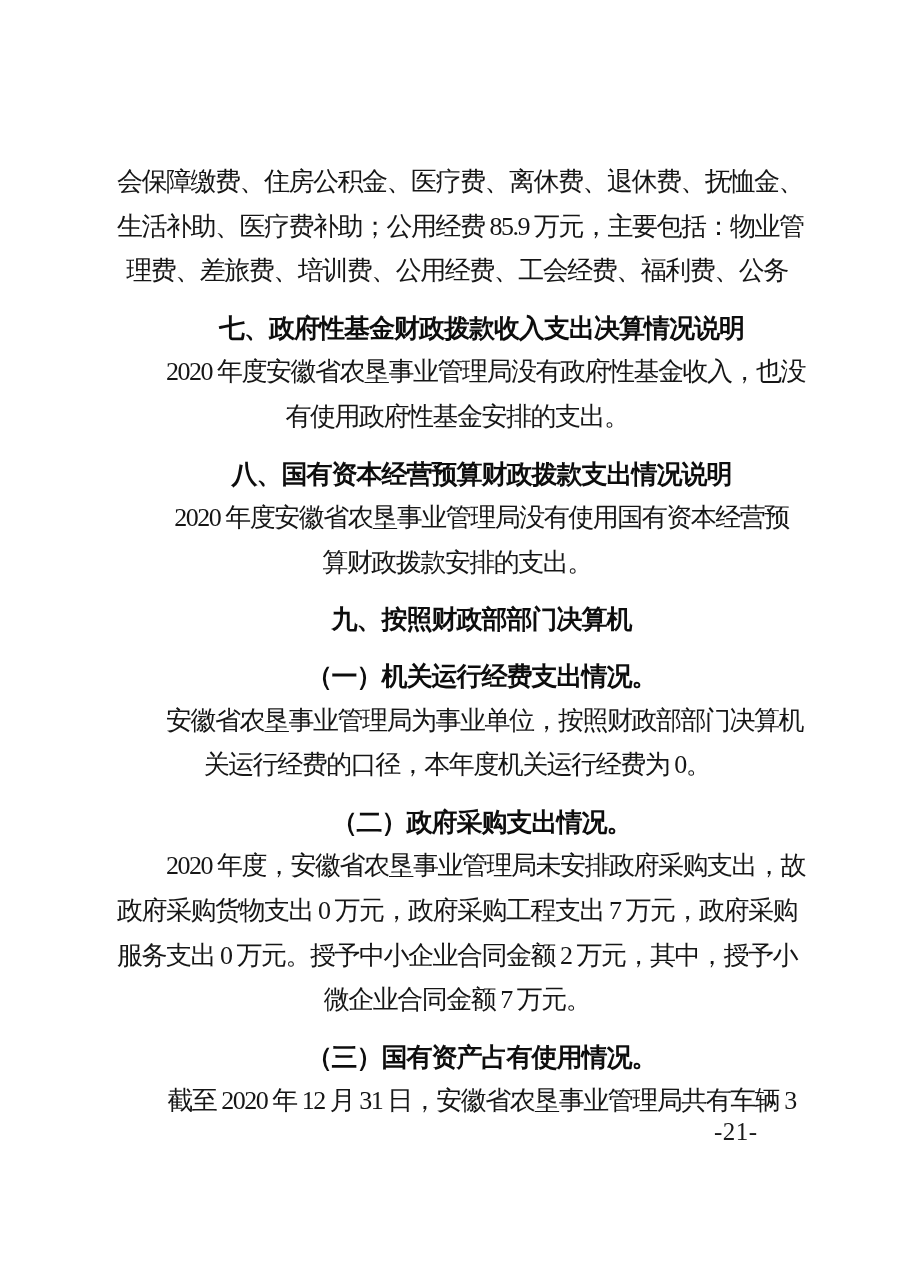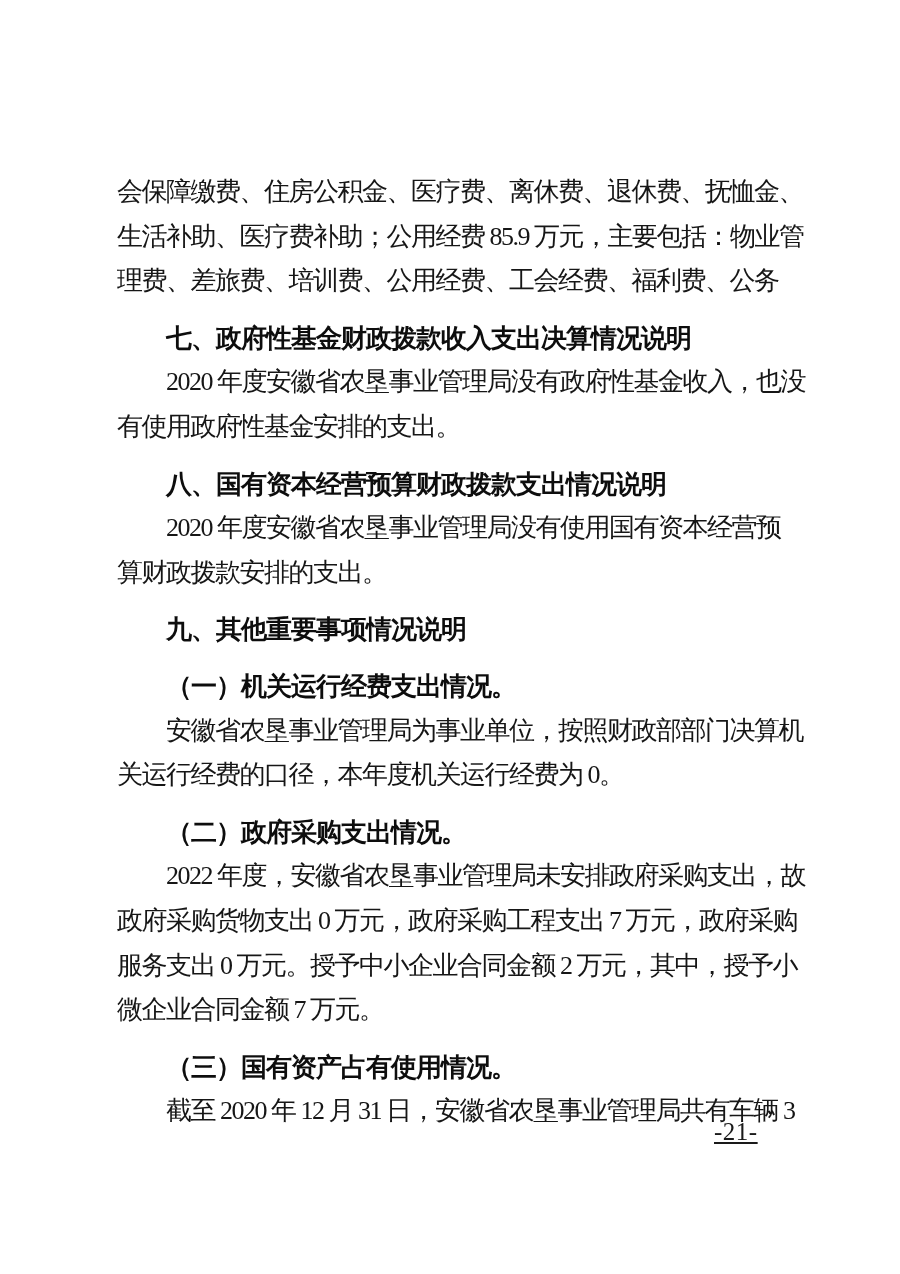--- a/index.html
+++ b/index.html
@@ -12,22 +12,23 @@
     width: 900px;
     height: 1274px;
     margin: 0 auto;
     background: #ffffff;
     overflow: hidden;
     box-shadow: 0 0 2px rgba(0,0,0,.15);
   }
   .text-block {
     position: absolute;
     left: 117px;
-    top: 170px;
+    top: 160px;
     width: 680px;
+    text-align: center;
   }
   .line {
     height: 44.6px;
     line-height: 44.6px;
     font-size: 26px;
     letter-spacing: -1.5px;
     white-space: nowrap;
     color: #161616;
     font-family: "Liberation Serif", serif;
   }
@@ -42,43 +43,42 @@
     padding-left: 49px;
   }
   .page-number {
     position: absolute;
     top: 1118px;
     left: 714px;
     font-size: 25px;
     letter-spacing: 0.5px;
     color: #1a1a1a;
     font-family: "Liberation Serif", serif;
-    text-decoration: underline;
   }
 </style>
 </head>
 <body>
 
 <div class="page">
   <div class="text-block">
       <div class="line">会保障缴费、住房公积金、医疗费、离休费、退休费、抚恤金、</div>
       <div class="line">生活补助、医疗费补助；公用经费 85.9 万元，主要包括：物业管</div>
       <div class="line">理费、差旅费、培训费、公用经费、工会经费、福利费、公务</div>
       <div class="line bold indent">七、政府性基金财政拨款收入支出决算情况说明</div>
       <div class="line indent">2020 年度安徽省农垦事业管理局没有政府性基金收入，也没</div>
       <div class="line">有使用政府性基金安排的支出。</div>
       <div class="line bold indent">八、国有资本经营预算财政拨款支出情况说明</div>
       <div class="line indent">2020 年度安徽省农垦事业管理局没有使用国有资本经营预</div>
       <div class="line">算财政拨款安排的支出。</div>
-      <div class="line bold indent">九、其他重要事项情况说明</div>
+      <div class="line bold indent">九、按照财政部部门决算机</div>
       <div class="line bold indent">（一）机关运行经费支出情况。</div>
       <div class="line indent">安徽省农垦事业管理局为事业单位，按照财政部部门决算机</div>
       <div class="line">关运行经费的口径，本年度机关运行经费为 0。</div>
       <div class="line bold indent">（二）政府采购支出情况。</div>
-      <div class="line indent">2022 年度，安徽省农垦事业管理局未安排政府采购支出，故</div>
+      <div class="line indent">2020 年度，安徽省农垦事业管理局未安排政府采购支出，故</div>
       <div class="line">政府采购货物支出 0 万元，政府采购工程支出 7 万元，政府采购</div>
       <div class="line">服务支出 0 万元。授予中小企业合同金额 2 万元，其中，授予小</div>
       <div class="line">微企业合同金额 7 万元。</div>
       <div class="line bold indent">（三）国有资产占有使用情况。</div>
       <div class="line indent">截至 2020 年 12 月 31 日，安徽省农垦事业管理局共有车辆 3</div>
     </div>
   <div class="page-number">-21-</div>
 </div>
 
 </body></html>

